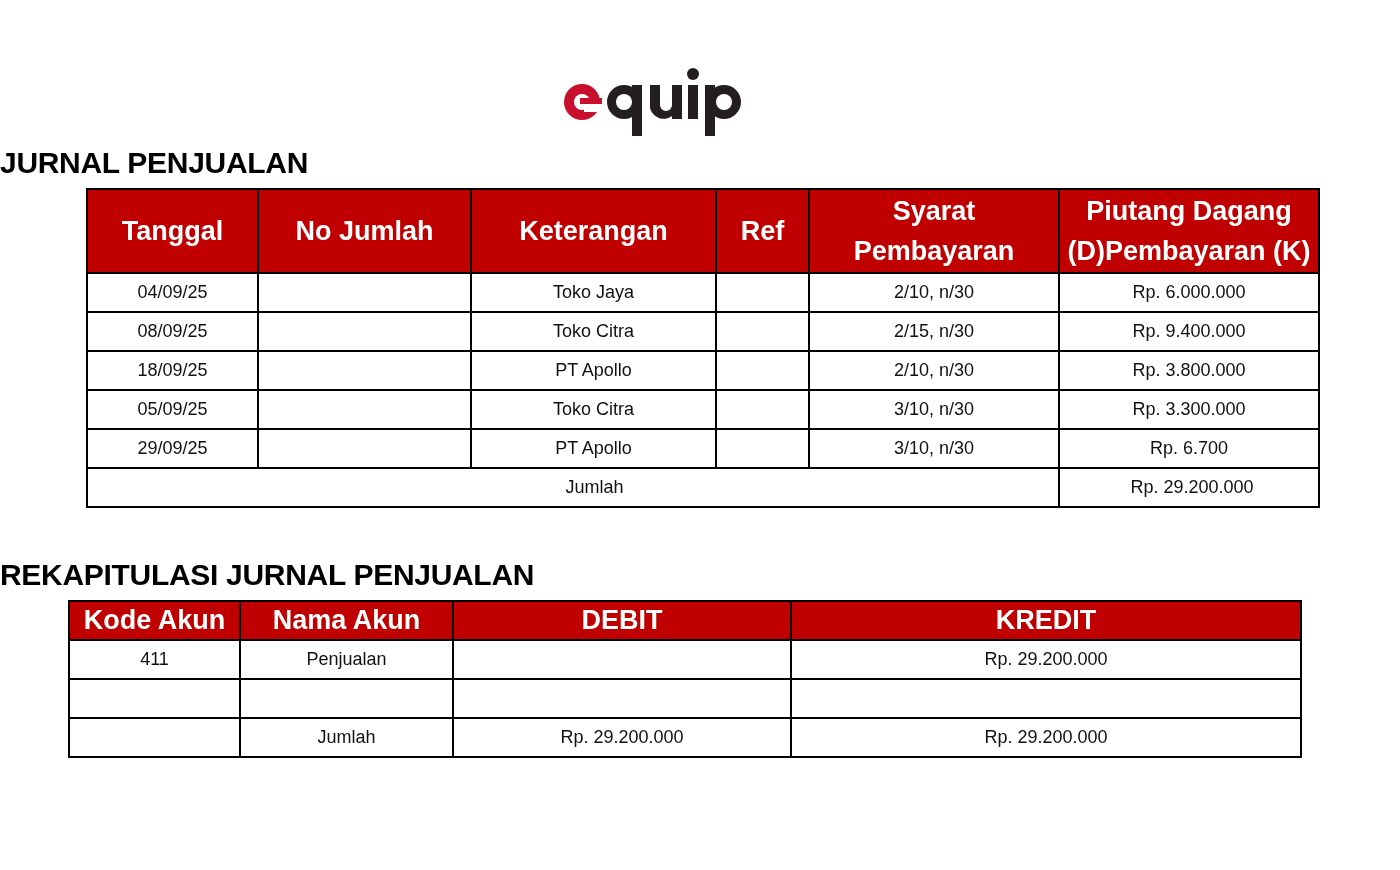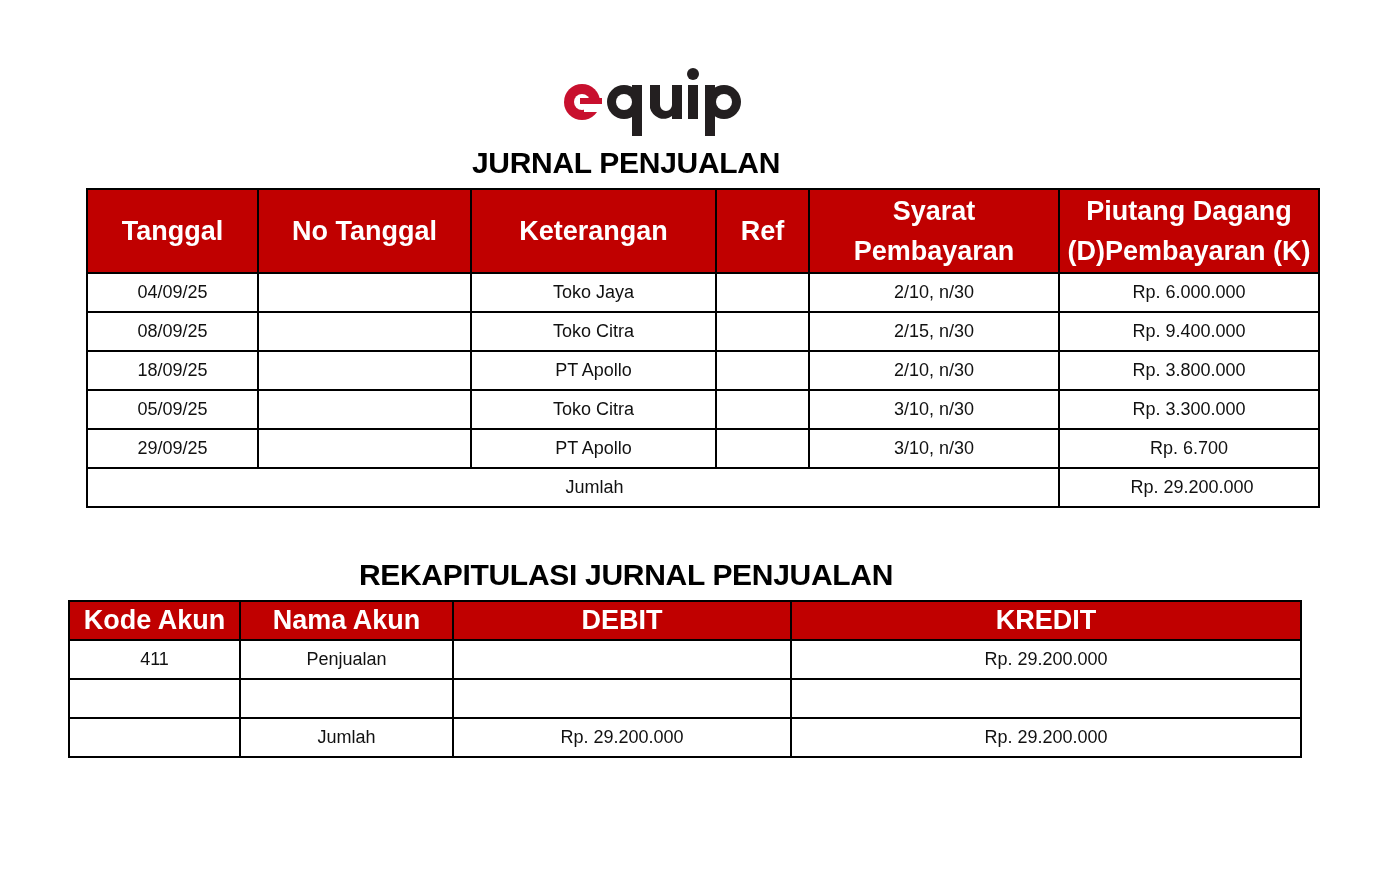--- a/index.html
+++ b/index.html
@@ -1,19 +1,19 @@
 <!DOCTYPE html>
 <html><head>
 <meta charset="utf-8">
 <style>
   html, body { margin:0; padding:0; background:#ffffff; }
   body { width:1400px; height:870px; position:relative; overflow:hidden;
          font-family:"Liberation Sans","DejaVu Sans",sans-serif; color:#111; }
   .logo { position:absolute; left:562px; top:66px; width:200px; height:76px; }
-  .title { position:absolute; left:0; width:1252px; text-align:center; font-weight:bold;
+  .title { position:absolute; left:0; width:1252px; font-weight:bold;
            font-size:30px; letter-spacing:-0.3px; color:#000; }
   table { position:absolute; border-collapse:collapse; table-layout:fixed; }
   td, th { border:2.5px solid #000; padding:0; text-align:center; overflow:hidden; white-space:nowrap; }
   th { background:#c00000; color:#fff; font-weight:bold; font-size:27px; }
   td { font-size:18px; color:#111; }
   #t1 { left:86px; top:188px; width:1232px; }
   #t1 th { height:82px; line-height:40px; }
   #t1 td { height:37px; line-height:37px; }
   #t2 { left:68px; top:600px; width:1232px; }
   #t2 th { height:37px; line-height:37px; }
@@ -51,21 +51,21 @@
     <col style="width:171px">
       <col style="width:213px">
       <col style="width:245px">
       <col style="width:93px">
       <col style="width:250px">
       <col style="width:260px">
   </colgroup>
   <thead>
     <tr>
       <th>Tanggal</th>
-      <th>No Tanggal</th>
+      <th>No Jumlah</th>
       <th>Keterangan</th>
       <th>Ref</th>
       <th class="hdr2"><span>Syarat</span><br><span>Pembayaran</span></th>
       <th class="hdr2"><span>Piutang Dagang</span><br><span>(D)Pembayaran (K)</span></th>
     </tr>
   </thead>
   <tbody>
     <tr>
       <td>04/09/25</td>
       <td></td>

